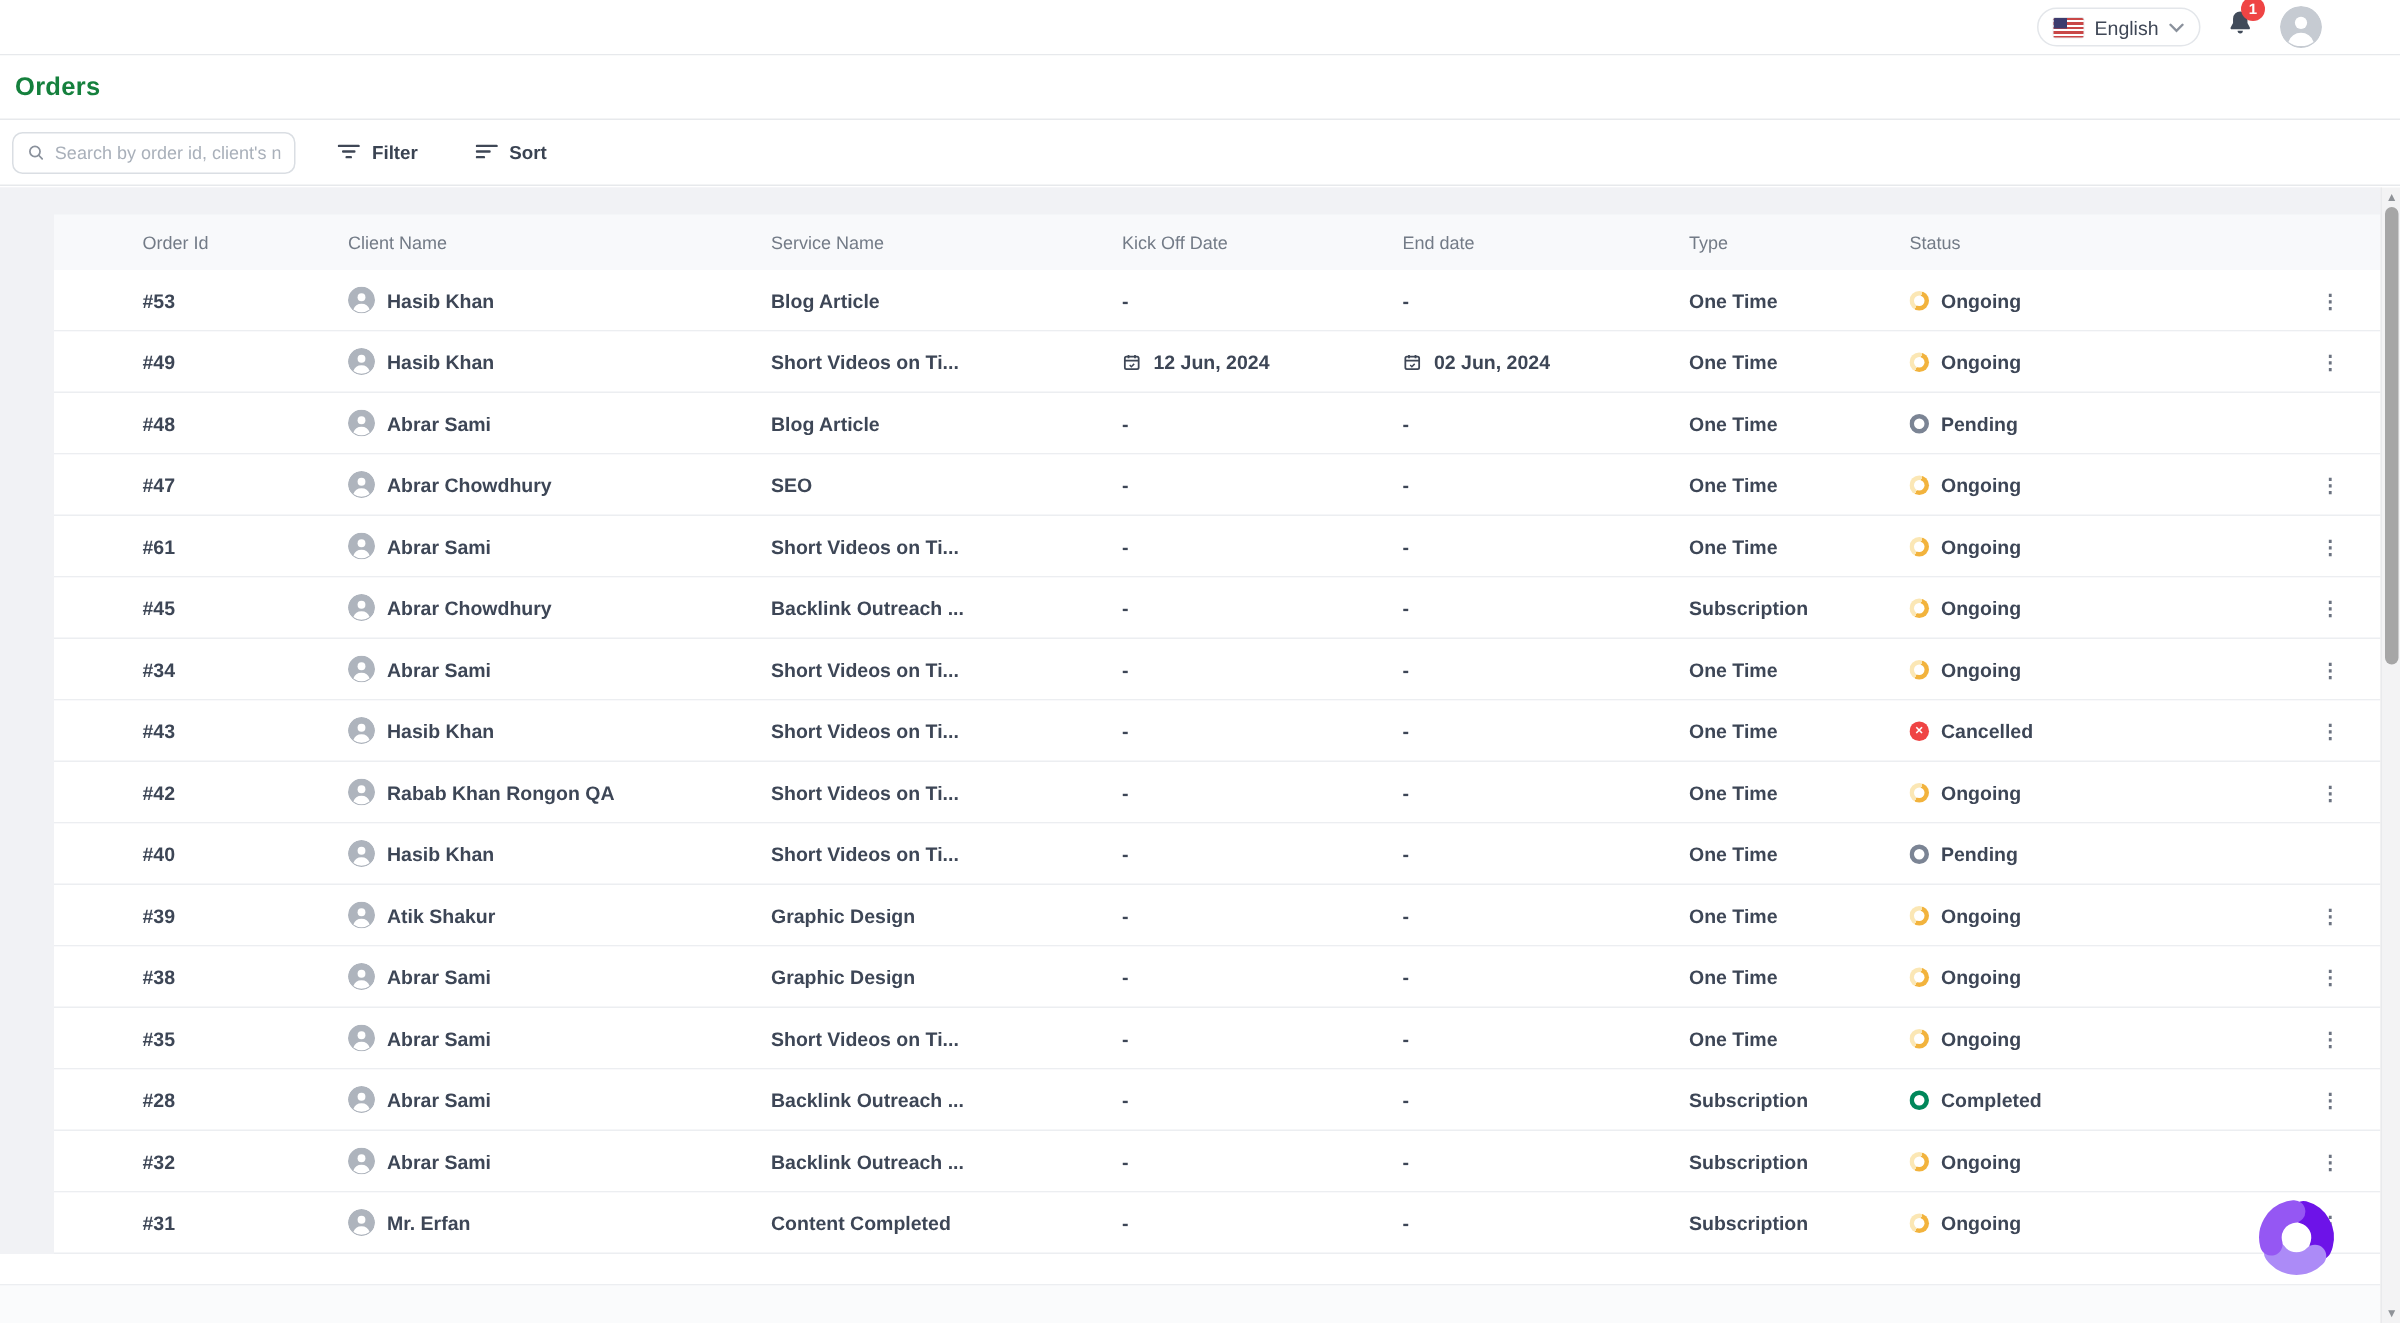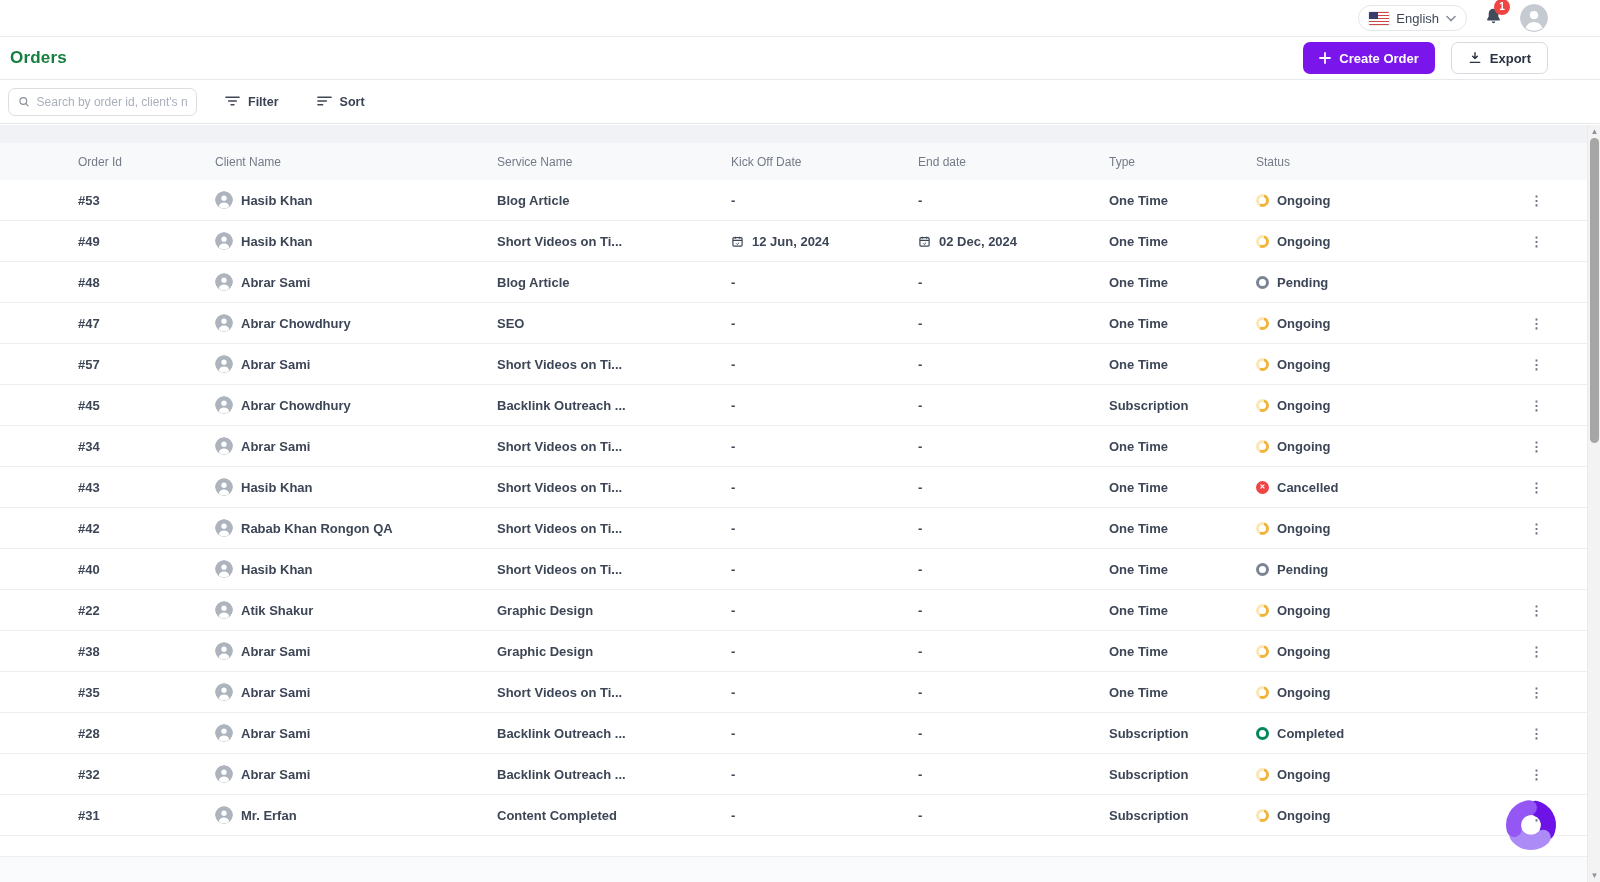--- a/index.html
+++ b/index.html
@@ -28,21 +28,21 @@
   
   .toolbar { height:44px; border-bottom:1px solid #e7e9ec; display:flex; align-items:center; padding-left:8px; gap:18px; background:#fff; }
   .search-box { display:flex; align-items:center; gap:7px; width:189px; height:28px; border:1px solid #dadee3; border-radius:7px; padding:0 9px; background:#fff; }
   .search-box input { border:none; outline:none; width:100%; font-size:12px; color:#3d4656; font-family:"Liberation Sans",sans-serif; background:transparent; }
   .search-box input::placeholder { color:#a9b0ba; }
   .tool-btn { display:flex; align-items:flex-start; gap:8px; font-size:12.5px; font-weight:bold; color:#3a4352; cursor:pointer; padding:6px 10px; }
 
   
   .table-zone { position:absolute; top:125px; left:0; right:13px; bottom:0; background:#f1f2f5; }
   .gap-strip { height:18px; background:#f1f2f5; }
-  .grid-row { display:grid; grid-template-columns:137px 282px 234px 187px 191px 147px 268px 1fr; padding-left:78px; align-items:center; }
+  .grid-row { display:grid; grid-template-columns:137px 282px 234px 187px 191px 147px 268px 1fr; padding-left:59px; align-items:center;margin-left:36px; }
   .thead { height:37px; background:#f8f9fb; }
   .thead .hcell { font-size:12px; color:#737b87; }
   .row { height:41px; background:#fff; border-bottom:1px solid #eceef1;font-weight:bold; }
   .cell { font-size:13px; color:#3d4656; display:flex; align-items:center; gap:8px; white-space:nowrap; overflow:hidden; }
   .avatar-sm { width:18px; height:18px; border-radius:50%; overflow:hidden; flex:none; }
   .cal { width:13px; height:13px; flex:none; display:flex; align-items:center; }
   .c-menu { justify-content:flex-start; }
   .kebab { color:#6b7280; font-size:13px; letter-spacing:0; cursor:pointer; padding:2px 6px; line-height:1; }
   .kebab::before { content:"⋮"; }
 
@@ -92,35 +92,20 @@
       <svg viewBox="0 0 24 24" width="28" height="28">
           <circle cx="12" cy="12" r="12" fill="#c6cbd2"></circle>
           <circle cx="12" cy="9.6" r="3.5" fill="#fff"></circle>
           <path d="M4.8 20.5a7.6 7.6 0 0 1 14.4 0 12 12 0 0 1-14.4 0z" fill="#fff"></path>
         </svg>
     </div>
   </div>
 
   <div class="page-header">
     <div class="page-title">Orders</div>
-    <div class="header-actions">
-      <button class="btn btn-primary">
-        <svg width="12" height="12" viewBox="0 0 12 12">
-            <path d="M6 1v10M1 6h10" stroke="#fff" stroke-width="1.8" stroke-linecap="round"></path>
-          </svg>
-        <span>Create Order</span>
-      </button>
-      <button class="btn btn-secondary">
-        <svg width="14" height="14" viewBox="0 0 24 24">
-            <path d="M12 3v10m0 0l-4-4m4 4l4-4" fill="none" stroke="#2a3342" stroke-width="2.4" stroke-linecap="round" stroke-linejoin="round"></path>
-            <path d="M4 19.5h16" stroke="#2a3342" stroke-width="2.4" stroke-linecap="round"></path>
-          </svg>
-        <span>Export</span>
-      </button>
-    </div>
   </div>
 
   <div class="toolbar">
     <div class="search-box">
       <svg width="13" height="13" viewBox="0 0 24 24">
           <circle cx="11" cy="11" r="7" fill="none" stroke="#8a919c" stroke-width="2.4"></circle>
           <path d="M16.5 16.5L21 21" stroke="#8a919c" stroke-width="2.4" stroke-linecap="round"></path>
         </svg>
       <input type="text" placeholder="Search by order id, client's name" style="">
     </div>
@@ -215,21 +200,21 @@
         <span>12 Jun, 2024</span>
       </div>
       <div class="cell">
         <span class="cal">
           <svg width="13" height="13" viewBox="0 0 24 24" fill="none" stroke="#3f4756" stroke-width="2.2">
                 <rect x="3.5" y="5" width="17" height="15.5" rx="2"></rect>
                 <path d="M8 3v4M16 3v4M3.5 10h17"></path>
                 <path d="M9.5 15.5l2 2 3.5-3.5" stroke-width="1.8"></path>
               </svg>
         </span>
-        <span>02 Dec, 2024</span>
+        <span>02 Jun, 2024</span>
       </div>
       <div class="cell">
             <span>One Time</span>
           </div>
       <div class="cell">
         <span class="status-icon ongoing"></span>
         <span>Ongoing</span>
       </div>
       <div class="cell c-menu">
             <span class="kebab"></span>
@@ -302,21 +287,21 @@
       <div class="cell">
         <span class="status-icon ongoing"></span>
         <span>Ongoing</span>
       </div>
       <div class="cell c-menu">
             <span class="kebab"></span>
           </div>
     </div>
         <div class="grid-row row">
       <div class="cell">
-            <span>#57</span>
+            <span>#61</span>
           </div>
       <div class="cell">
         <span class="avatar-sm">
           <svg viewBox="0 0 24 24" width="18" height="18">
                 <circle cx="12" cy="12" r="12" fill="#aeb4bd"></circle>
                 <circle cx="12" cy="9.6" r="3.5" fill="#fff"></circle>
                 <path d="M4.8 20.5a7.6 7.6 0 0 1 14.4 0 12 12 0 0 1-14.4 0z" fill="#fff"></path>
               </svg>
         </span>
         <span>Abrar Sami</span>
@@ -518,21 +503,21 @@
       <div class="cell">
         <span class="status-icon pending"></span>
         <span>Pending</span>
       </div>
       <div class="cell c-menu" style="visibility: hidden;">
             <span class="kebab"></span>
           </div>
     </div>
         <div class="grid-row row">
       <div class="cell">
-            <span>#22</span>
+            <span>#39</span>
           </div>
       <div class="cell">
         <span class="avatar-sm">
           <svg viewBox="0 0 24 24" width="18" height="18">
                 <circle cx="12" cy="12" r="12" fill="#aeb4bd"></circle>
                 <circle cx="12" cy="9.6" r="3.5" fill="#fff"></circle>
                 <path d="M4.8 20.5a7.6 7.6 0 0 1 14.4 0 12 12 0 0 1-14.4 0z" fill="#fff"></path>
               </svg>
         </span>
         <span>Atik Shakur</span>

